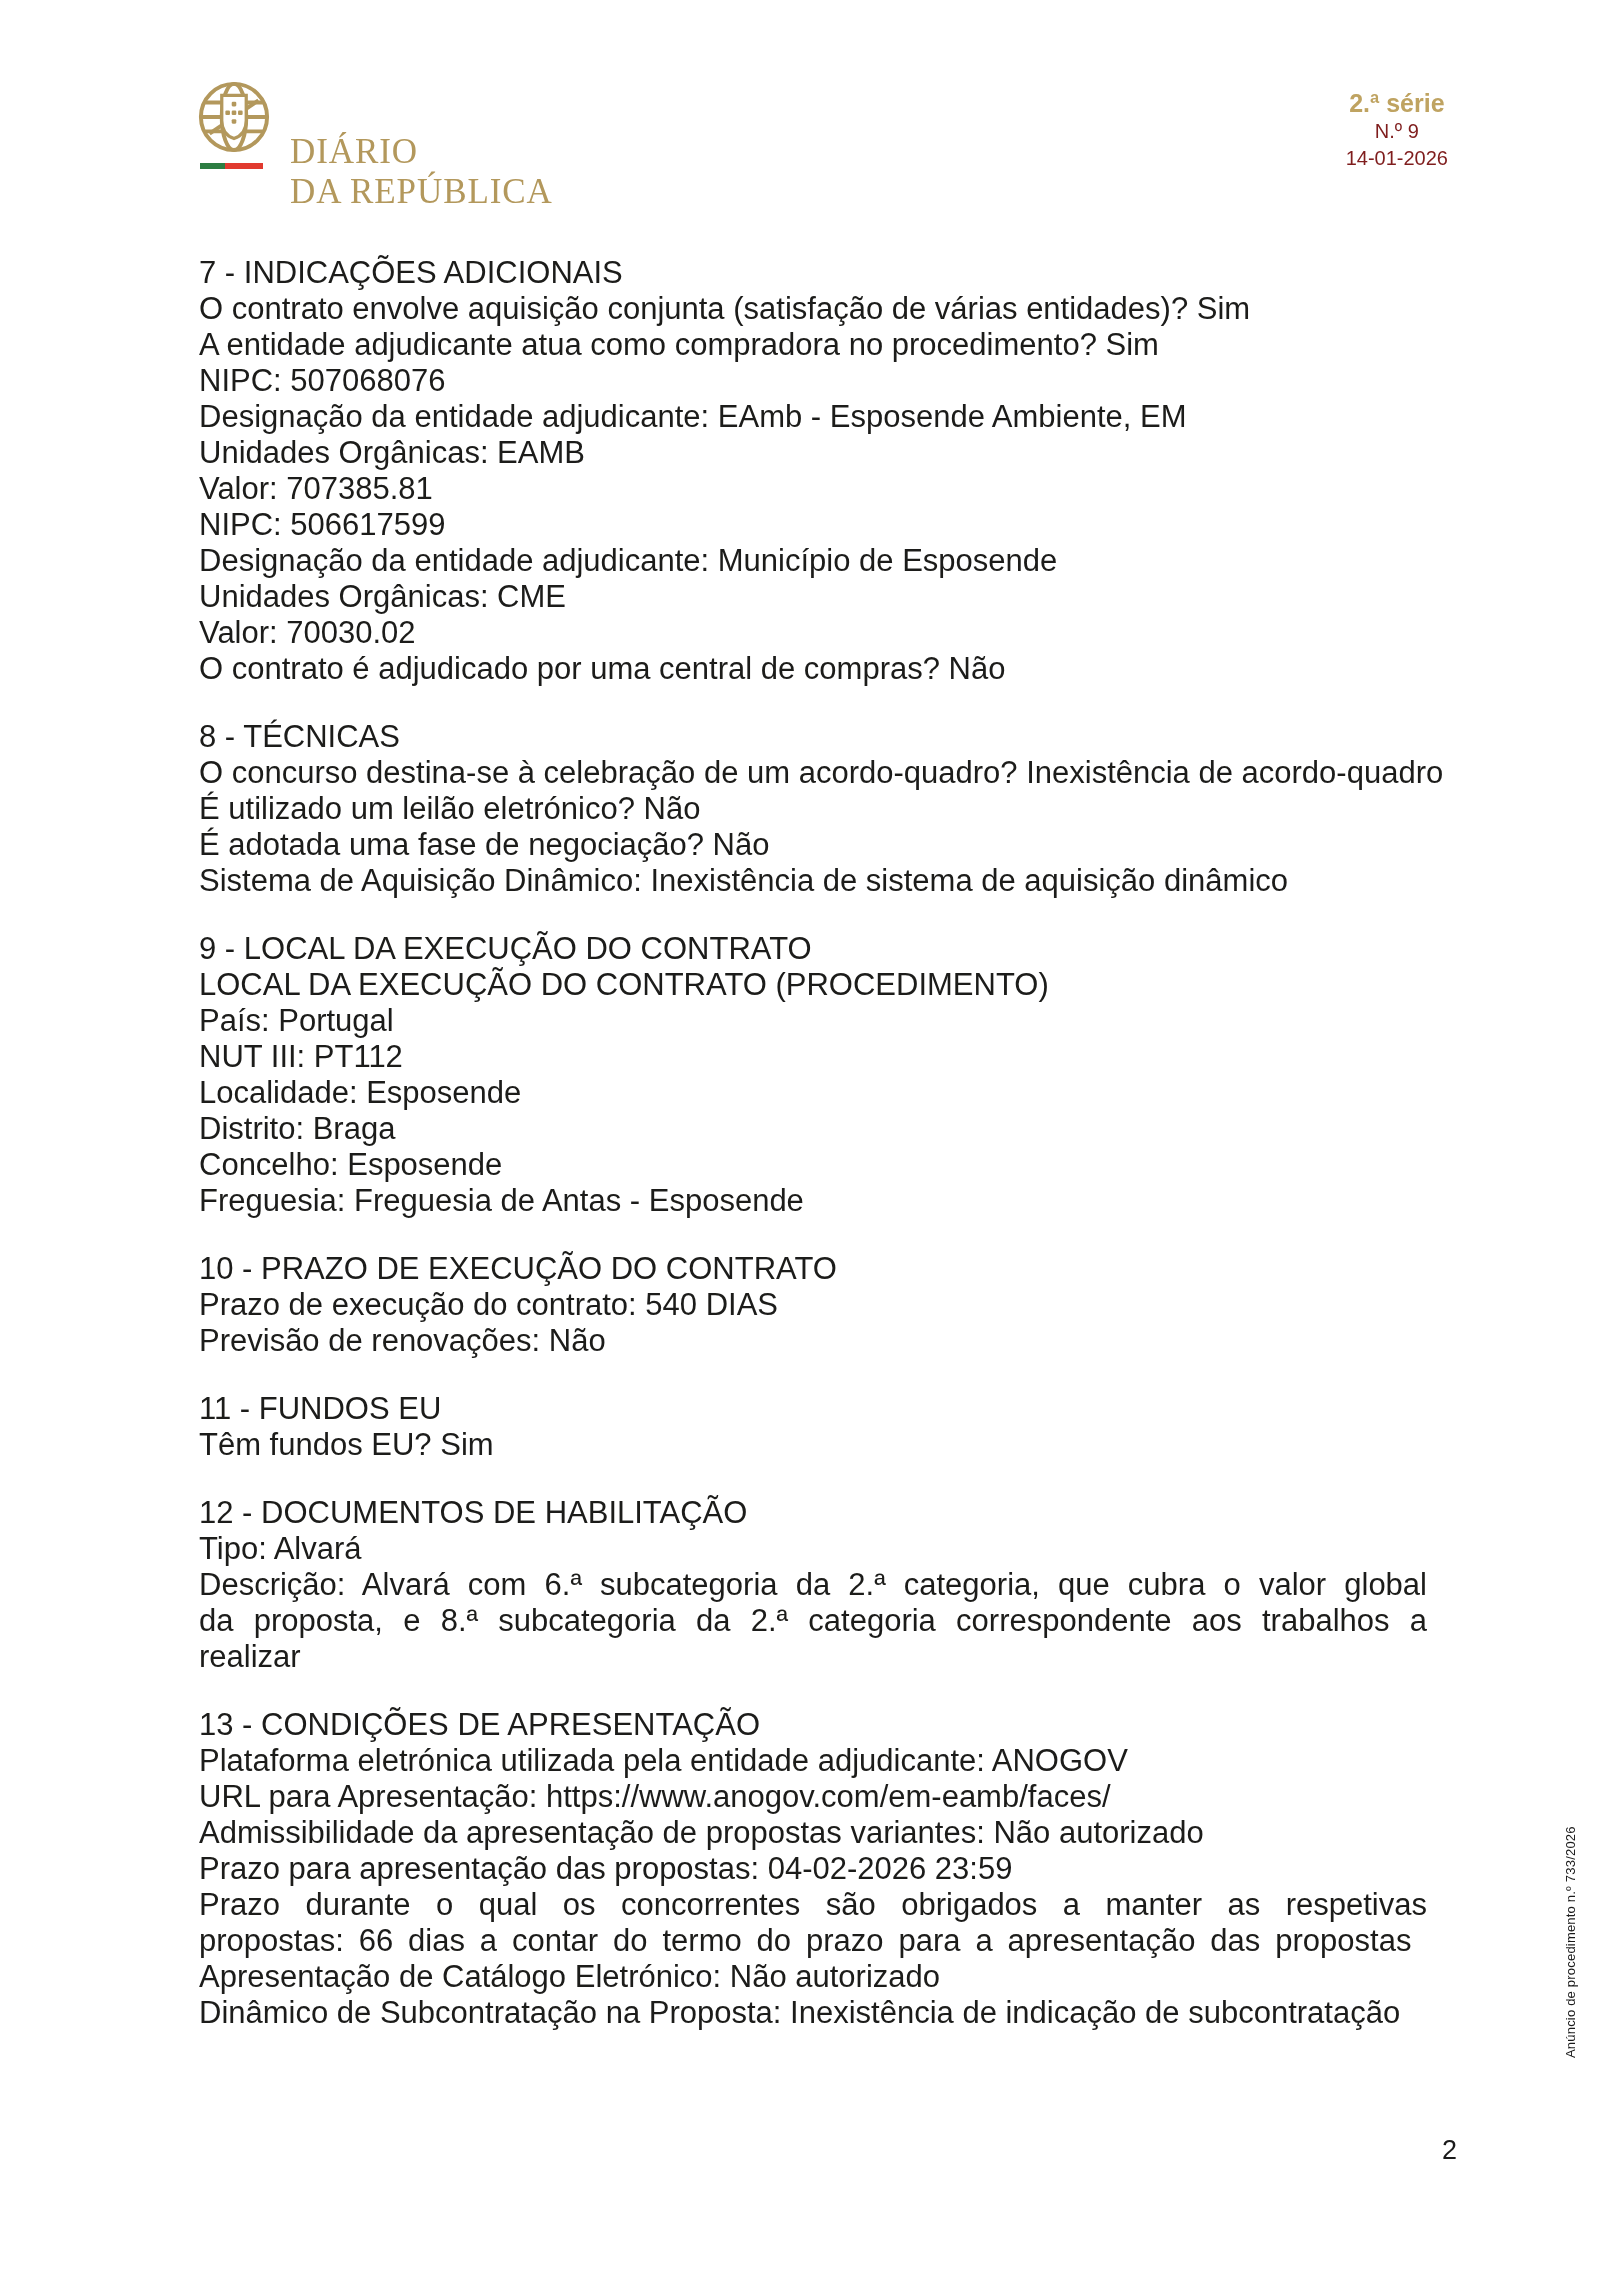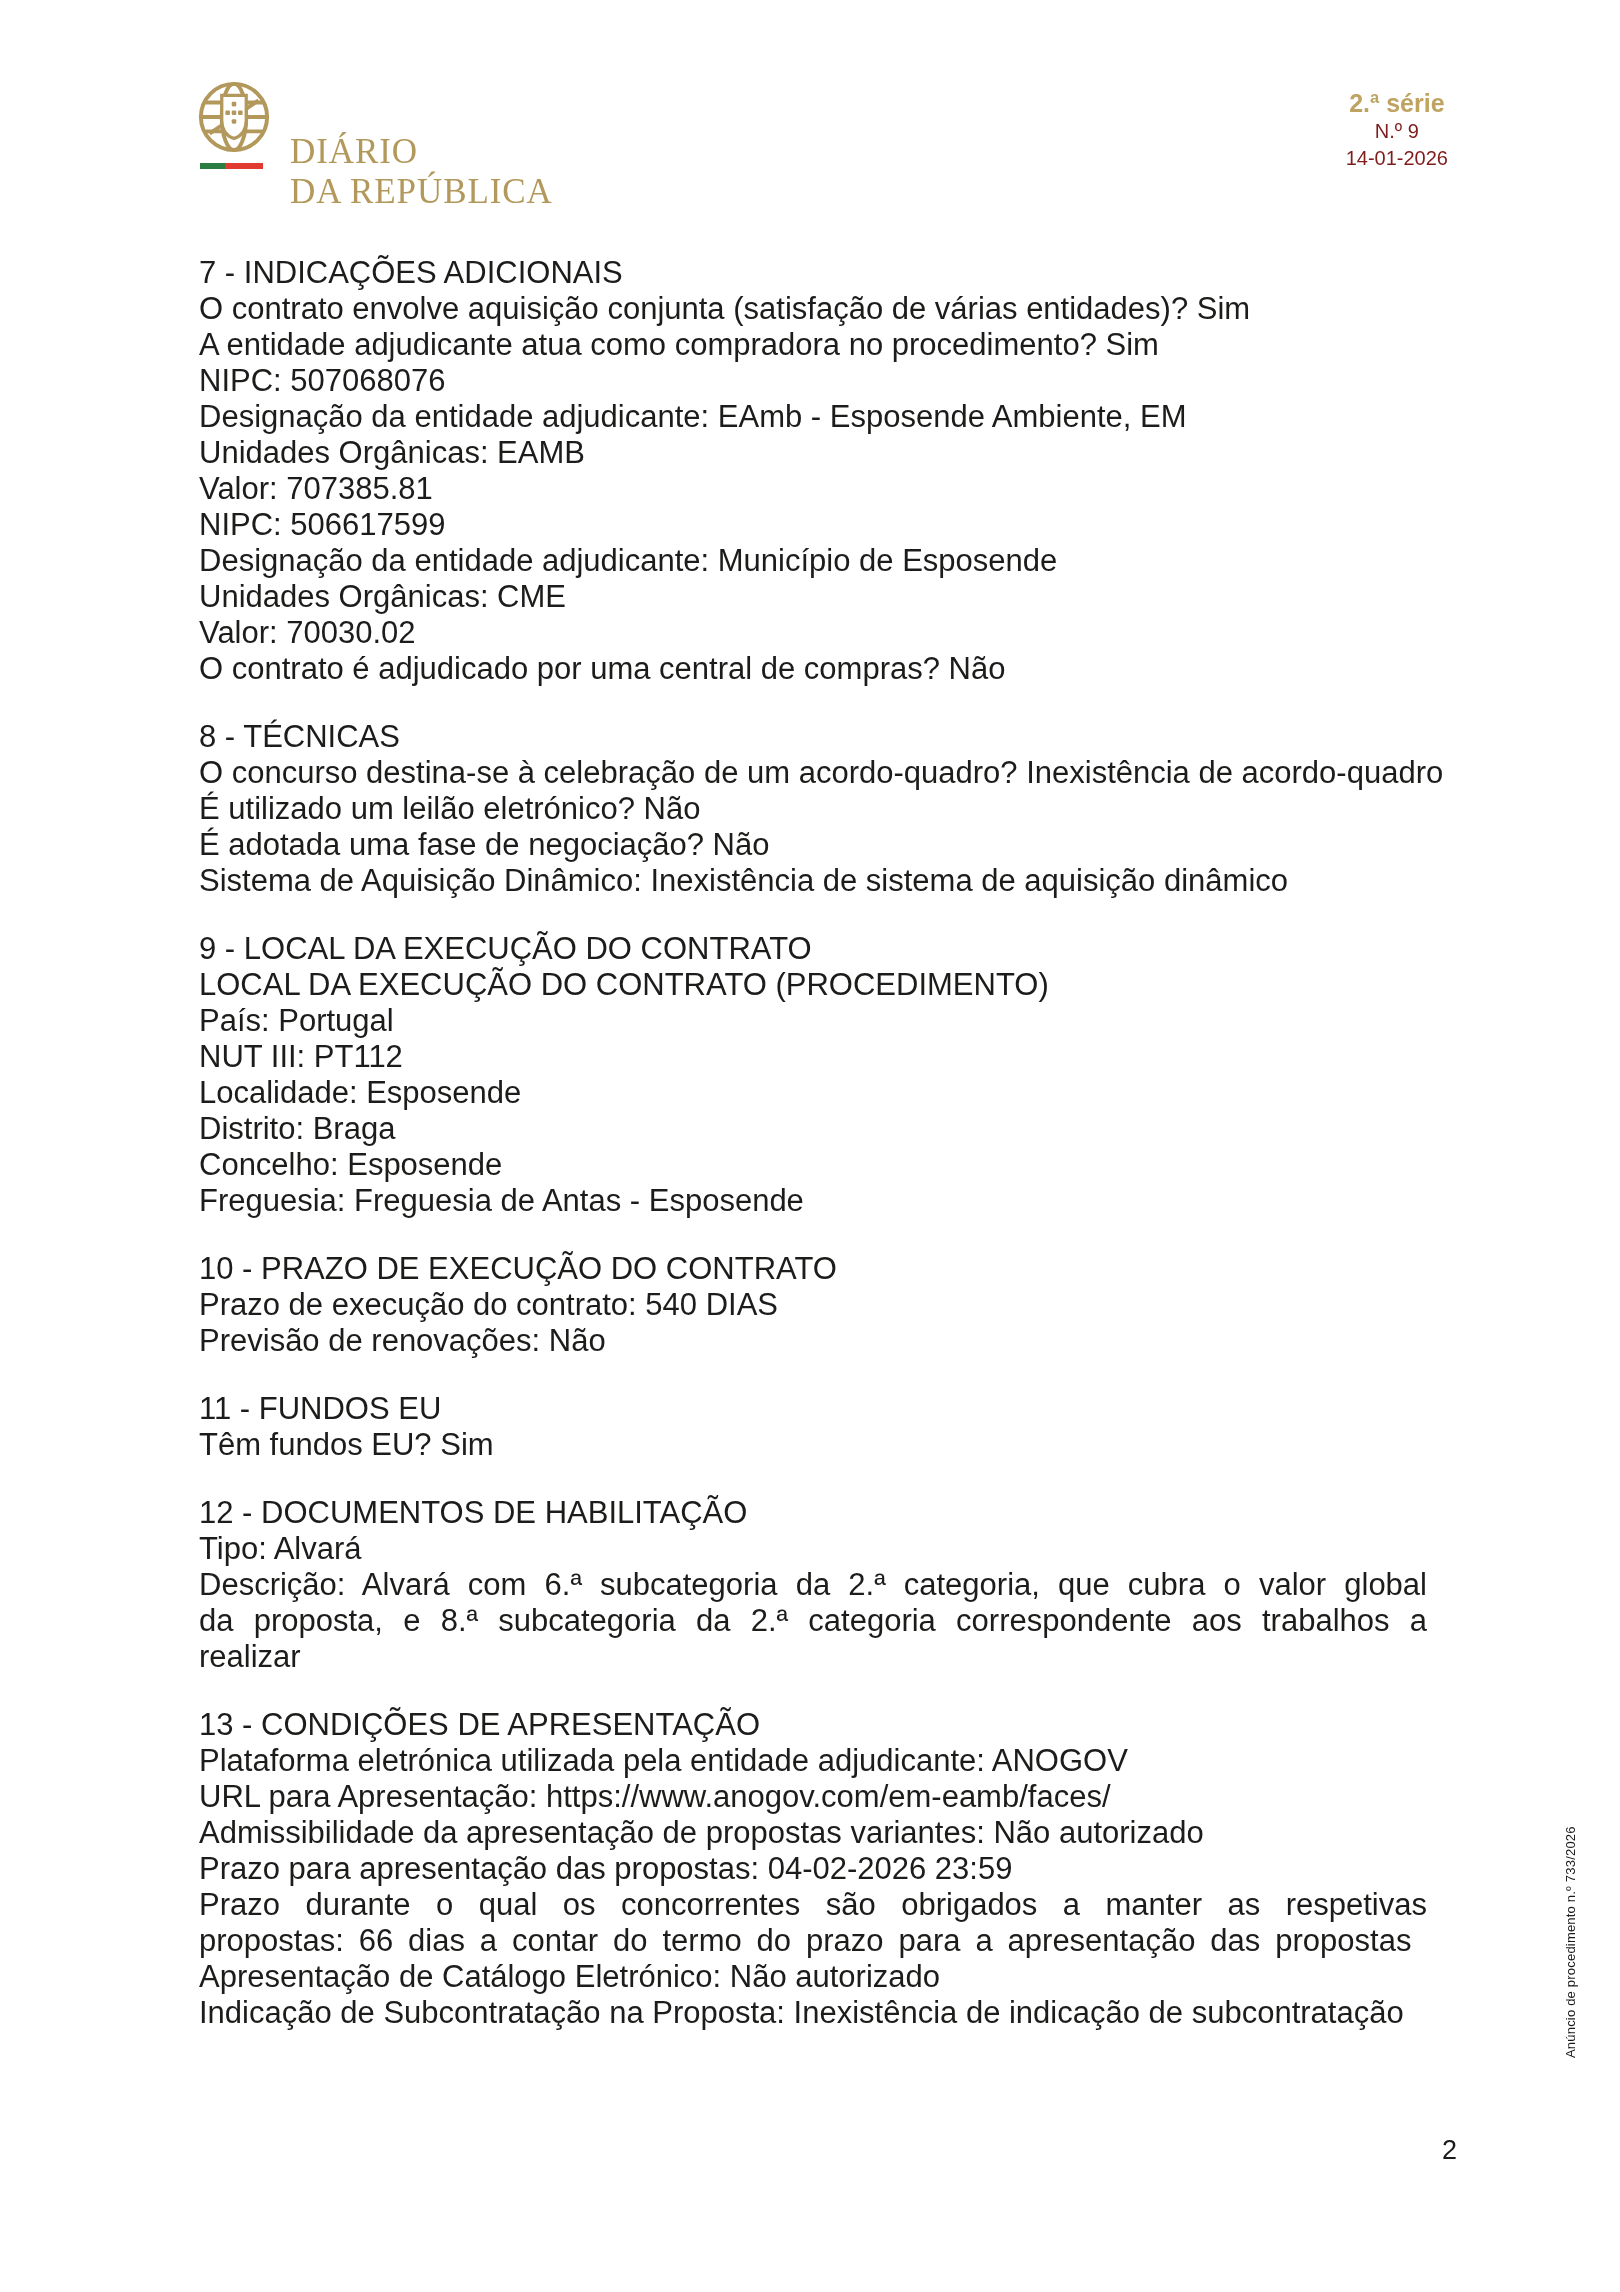--- a/index.html
+++ b/index.html
@@ -143,21 +143,21 @@
         <div class="line justify">Descrição: Alvará com 6.ª subcategoria da 2.ª categoria, que cubra o valor global da proposta, e 8.ª subcategoria da 2.ª categoria correspondente aos trabalhos a realizar</div>
       </section>
       <section class="section">
         <div class="line section-title">13 - CONDIÇÕES DE APRESENTAÇÃO</div>
         <div class="line">Plataforma eletrónica utilizada pela entidade adjudicante: ANOGOV</div>
         <div class="line">URL para Apresentação: https://www.anogov.com/em-eamb/faces/</div>
         <div class="line">Admissibilidade da apresentação de propostas variantes: Não autorizado</div>
         <div class="line">Prazo para apresentação das propostas: 04-02-2026 23:59</div>
         <div class="line justify">Prazo durante o qual os concorrentes são obrigados a manter as respetivas propostas: 66 dias a contar do termo do prazo para a apresentação das propostas</div>
         <div class="line">Apresentação de Catálogo Eletrónico: Não autorizado</div>
-        <div class="line">Indicação de Subcontratação na Proposta: Inexistência de indicação de subcontratação</div>
+        <div class="line">Dinâmico de Subcontratação na Proposta: Inexistência de indicação de subcontratação</div>
       </section>
     </main>
 
   <div class="vertical-note">Anúncio de procedimento n.º 733/2026</div>
 
   <div class="page-number">2</div>
 
 </div>
 
 

